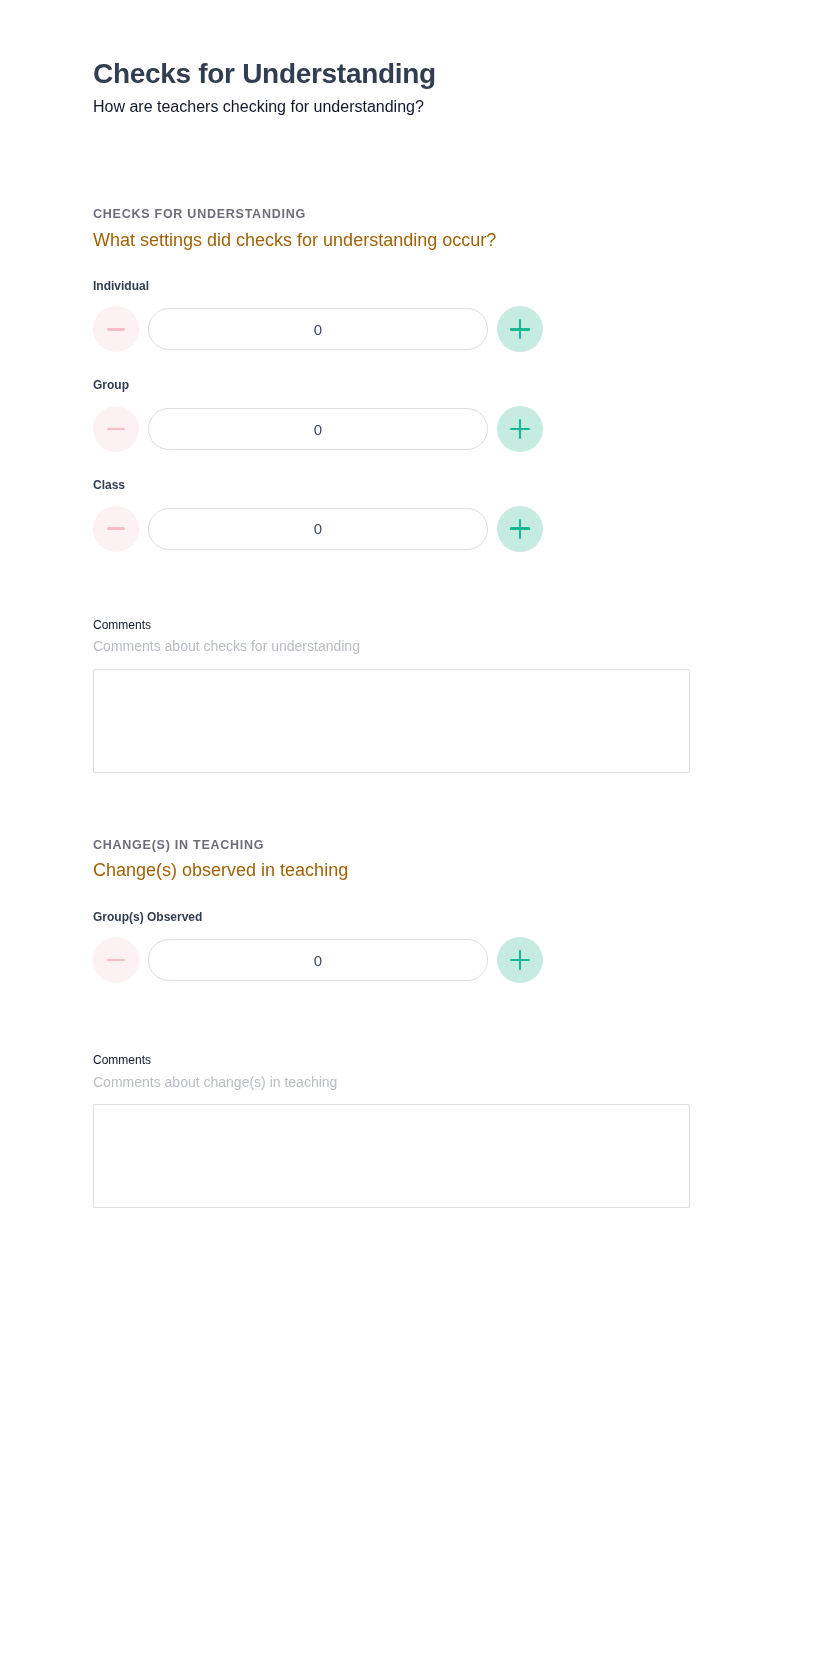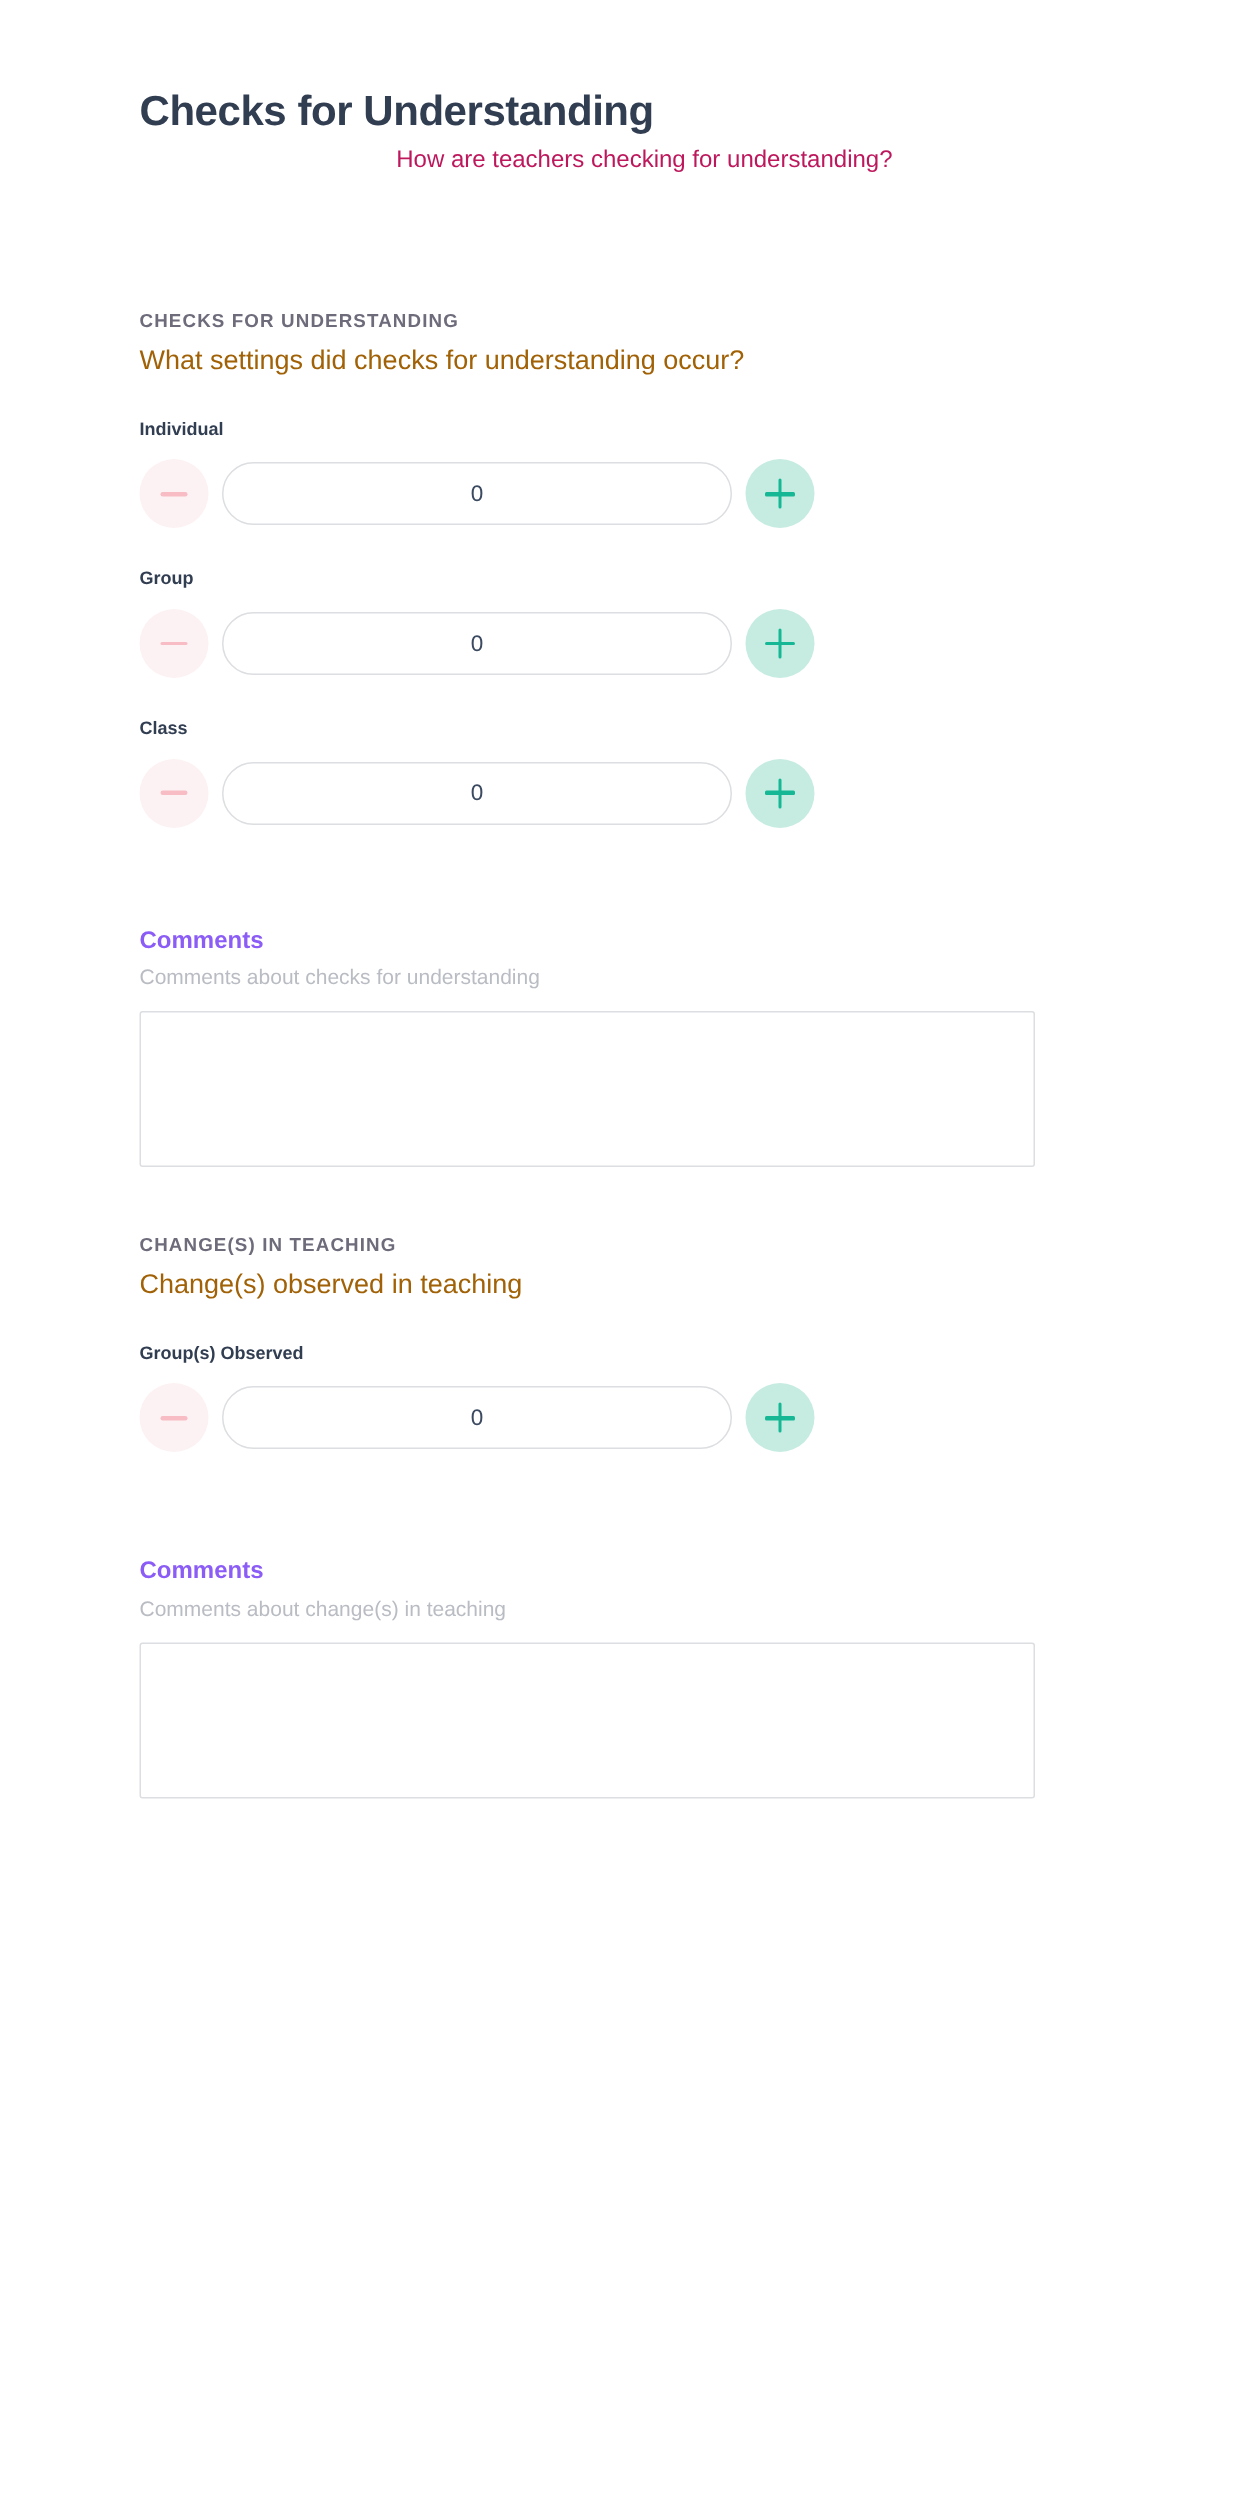--- a/index.html
+++ b/index.html
@@ -28,25 +28,24 @@
   .page-title {
     font-size: 28px;
     font-weight: bold;
     color: #313d51;
     letter-spacing: -0.3px;
     margin: 0;
     line-height: 1.3;
   }
   .page-subtitle {
     font-size: 16px;
-    color: #be185d;
+    color: #0f172a;
     margin: 5px 0 0 0;
     line-height: 1.3;
     font-weight: normal;
-    text-align: right;
   }
 
   
   .section { }
   .section-eyebrow {
     font-size: 12.5px;
     font-weight: bold;
     letter-spacing: 0.75px;
     color: #6e6b7b;
     text-transform: uppercase;
@@ -128,23 +127,23 @@
     font-family: "Liberation Sans", sans-serif;
     font-size: 15px;
     color: #3b4a61;
     outline: none;
     padding: 0 16px;
   }
 
   
   .comments { }
   .comments-title {
-    font-size: 16px;
-    font-weight: bold;
-    color: #8b5cf6;
+    font-size: 12px;
+    font-weight: normal;
+    color: #0f172a;
     margin: 0;
     line-height: 1.3;
   }
   .comments-desc {
     font-size: 14px;
     color: #b9bcc3;
     margin: 4px 0 0 0;
     line-height: 1.4;
   }
   .comments-area {
@@ -160,21 +159,21 @@
     outline: none;
     font-family: "Liberation Sans", sans-serif;
     font-size: 14px;
     color: #3b4a61;
     padding: 10px 12px;
   }
 
   
   .gap-section-top   { margin-top: 88px; }
   .gap-to-comments   { margin-top: 66px; }
-  .gap-to-section2   { margin-top: 44px; }
+  .gap-to-section2   { margin-top: 64px; }
   .gap-to-comments2  { margin-top: 70px; }
 </style>
 </head>
 <body>
 
 <div class="page">
 
   <div class="page-header">
     <h1 class="page-title">Checks for Understanding</h1>
     <p class="page-subtitle">How are teachers checking for understanding?</p>

